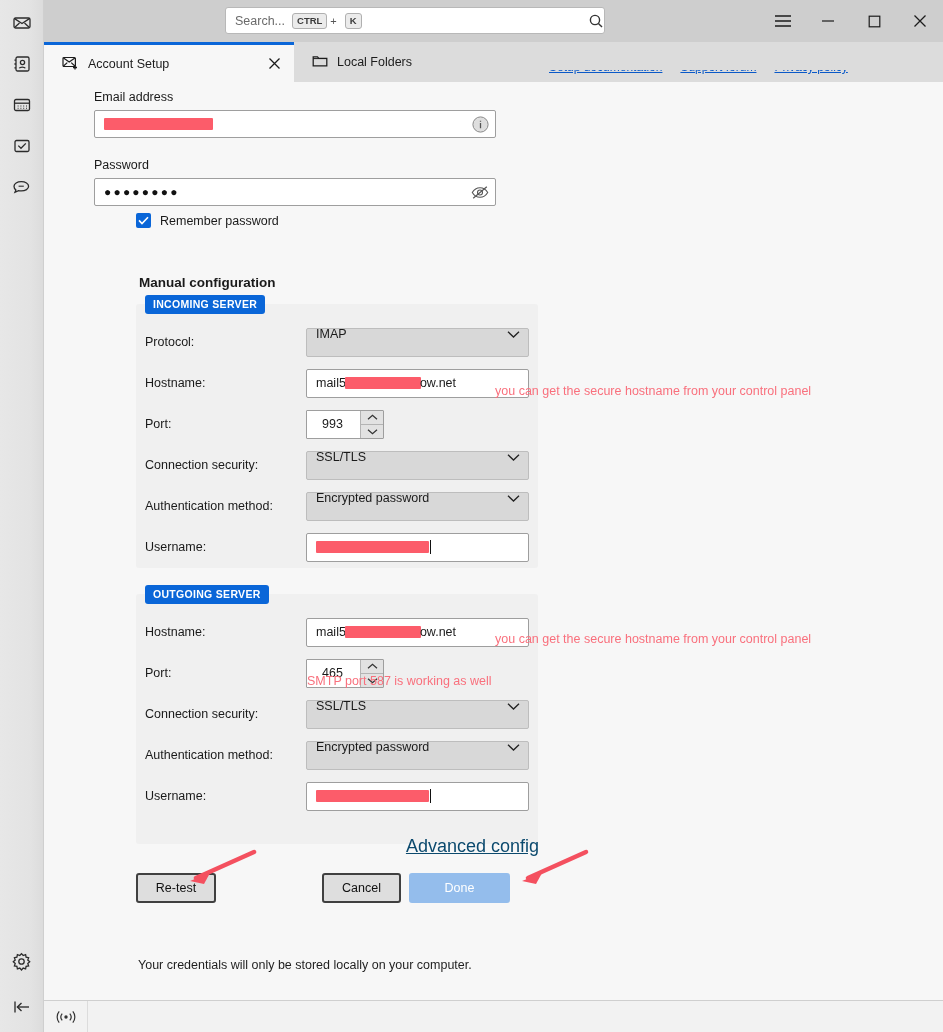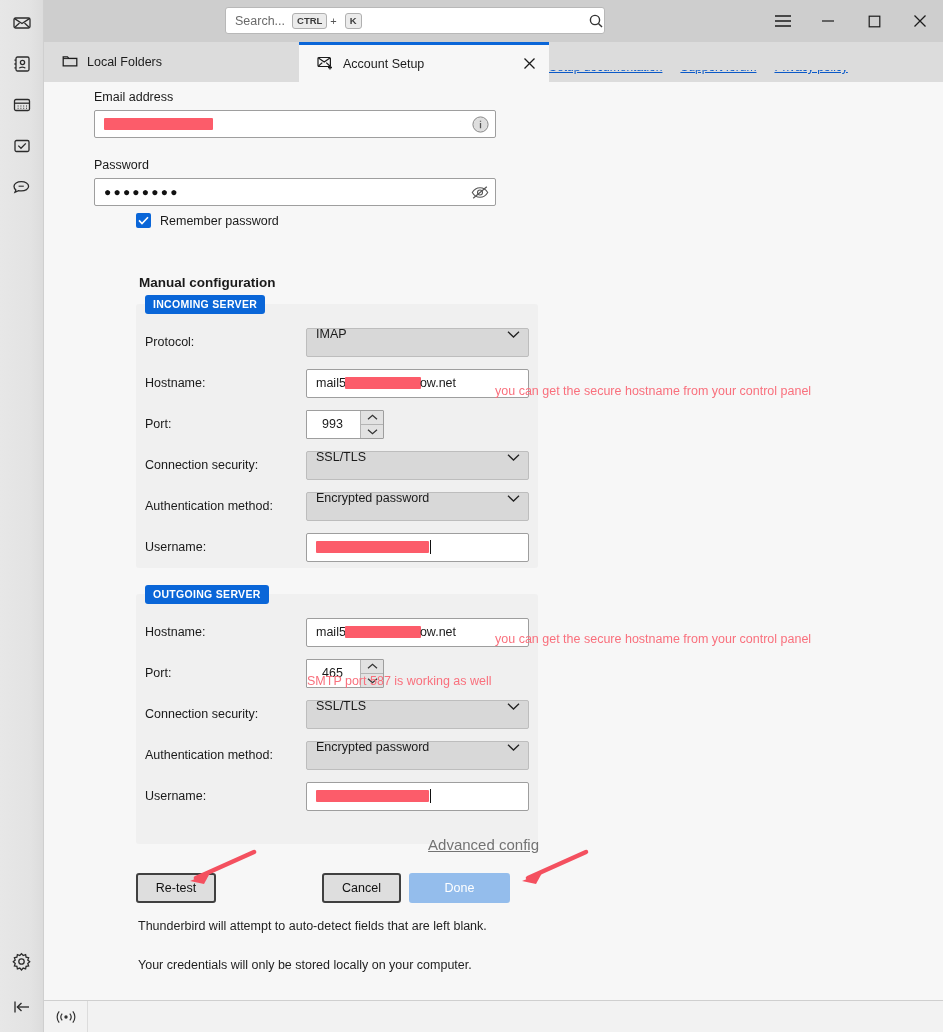--- a/index.html
+++ b/index.html
@@ -250,21 +250,21 @@
 
   .note {
     position: absolute;
     font-size: 12.5px;
     color: #f9707d;
     white-space: nowrap;
   }
 
   .advanced-link {
     position: absolute; right: 404px; top: 754px;
-    font-size: 15px; color: #737373;
+    font-size: 18px; color: #0c4a6e;
     text-decoration: underline;
     margin-left: 34px;
   }
 
   
   .btn {
     height: 30px;
     border-radius: 3px;
     display: flex; align-items: center; justify-content: center;
     font-size: 12.5px;
@@ -392,45 +392,45 @@
       </div>
       <div class="win-btn">
         <svg width="14" height="14" viewBox="0 0 14 14" stroke="#1c1c1c" stroke-width="1.25">
             <path d="M1.5 1.5 L12.5 12.5M12.5 1.5 L1.5 12.5"></path>
           </svg>
       </div>
     </div>
   </div>
 
   <div class="tabstrip">
-    <div class="tab inactive">
-      <span>
-        <svg width="16" height="14" viewBox="0 0 16 14" fill="none" stroke="#1c1c1c" stroke-width="1.25">
-          <path d="M1.2 11.8V2.8h4.3l1.3 1.5h8V11.8z"></path>
-          <path d="M1.2 4.6h13.6" stroke-width="1"></path>
-        </svg>
-      </span>
-      <span class="tab-label">Local Folders</span>
-    </div>
     <div class="tab active">
       <span>
         <svg width="17" height="15" viewBox="0 0 17 15" fill="none" stroke="#1c1c1c" stroke-width="1.2">
           <rect x="1" y="2.5" width="12.4" height="9" rx="1"></rect>
           <path d="M1.5 3 L7.2 7.1 L12.9 3"></path>
           <path d="M1.5 11 L5.3 7.6"></path>
             <path d="M12.9 11 L9.2 7.6"></path>
           <path d="M13 10.5v4M11 12.5h4" stroke-width="1.3"></path>
         </svg>
       </span>
       <span class="tab-label">Account Setup</span>
       <span class="tab-close">
         <svg width="13" height="13" viewBox="0 0 13 13" stroke="#1c1c1c" stroke-width="1.3">
             <path d="M1.5 1.5 L11.5 11.5M11.5 1.5 L1.5 11.5"></path>
           </svg>
       </span>
+    </div>
+    <div class="tab inactive">
+      <span>
+        <svg width="16" height="14" viewBox="0 0 16 14" fill="none" stroke="#1c1c1c" stroke-width="1.25">
+          <path d="M1.2 11.8V2.8h4.3l1.3 1.5h8V11.8z"></path>
+          <path d="M1.2 4.6h13.6" stroke-width="1"></path>
+        </svg>
+      </span>
+      <span class="tab-label">Local Folders</span>
     </div>
   </div>
 
   <div class="link-row">
     <a href="#">Setup documentation</a>
     <a href="#">Support forum</a>
     <a href="#">Privacy policy</a>
   </div>
 
   <div class="content">
@@ -648,21 +648,20 @@
 
     <svg class="arrow" style="left:130px; top:766px" width="85" height="40" viewBox="0 0 85 40">
       <path d="M80 4 L22 30" stroke="#f4505f" stroke-width="4.5" stroke-linecap="round" fill="none"></path>
       <path d="M16 33 L36 25 L30 36 Z" fill="#f4505f"></path>
     </svg>
     <svg class="arrow" style="left:462px; top:766px" width="85" height="40" viewBox="0 0 85 40">
       <path d="M80 4 L22 30" stroke="#f4505f" stroke-width="4.5" stroke-linecap="round" fill="none"></path>
       <path d="M16 33 L36 25 L30 36 Z" fill="#f4505f"></path>
     </svg>
 
-    <div class="footnote f1">Thunderbird will attempt to auto-detect fields that are left blank.</div>
     <div class="footnote f2">Your credentials will only be stored locally on your computer.</div>
   </div>
 
   <div class="statusbar">
     <div class="status-cell">
       <svg width="22" height="14" viewBox="0 0 22 14" fill="none" stroke="#333" stroke-width="1.2">
         <circle cx="11" cy="7" r="1.7" fill="#333" stroke="none"></circle>
         <path d="M7.2 3.6a5.3 5.3 0 000 6.8"></path>
         <path d="M14.8 3.6a5.3 5.3 0 010 6.8"></path>
         <path d="M4.2 1.4a8.7 8.7 0 000 11.2"></path>

